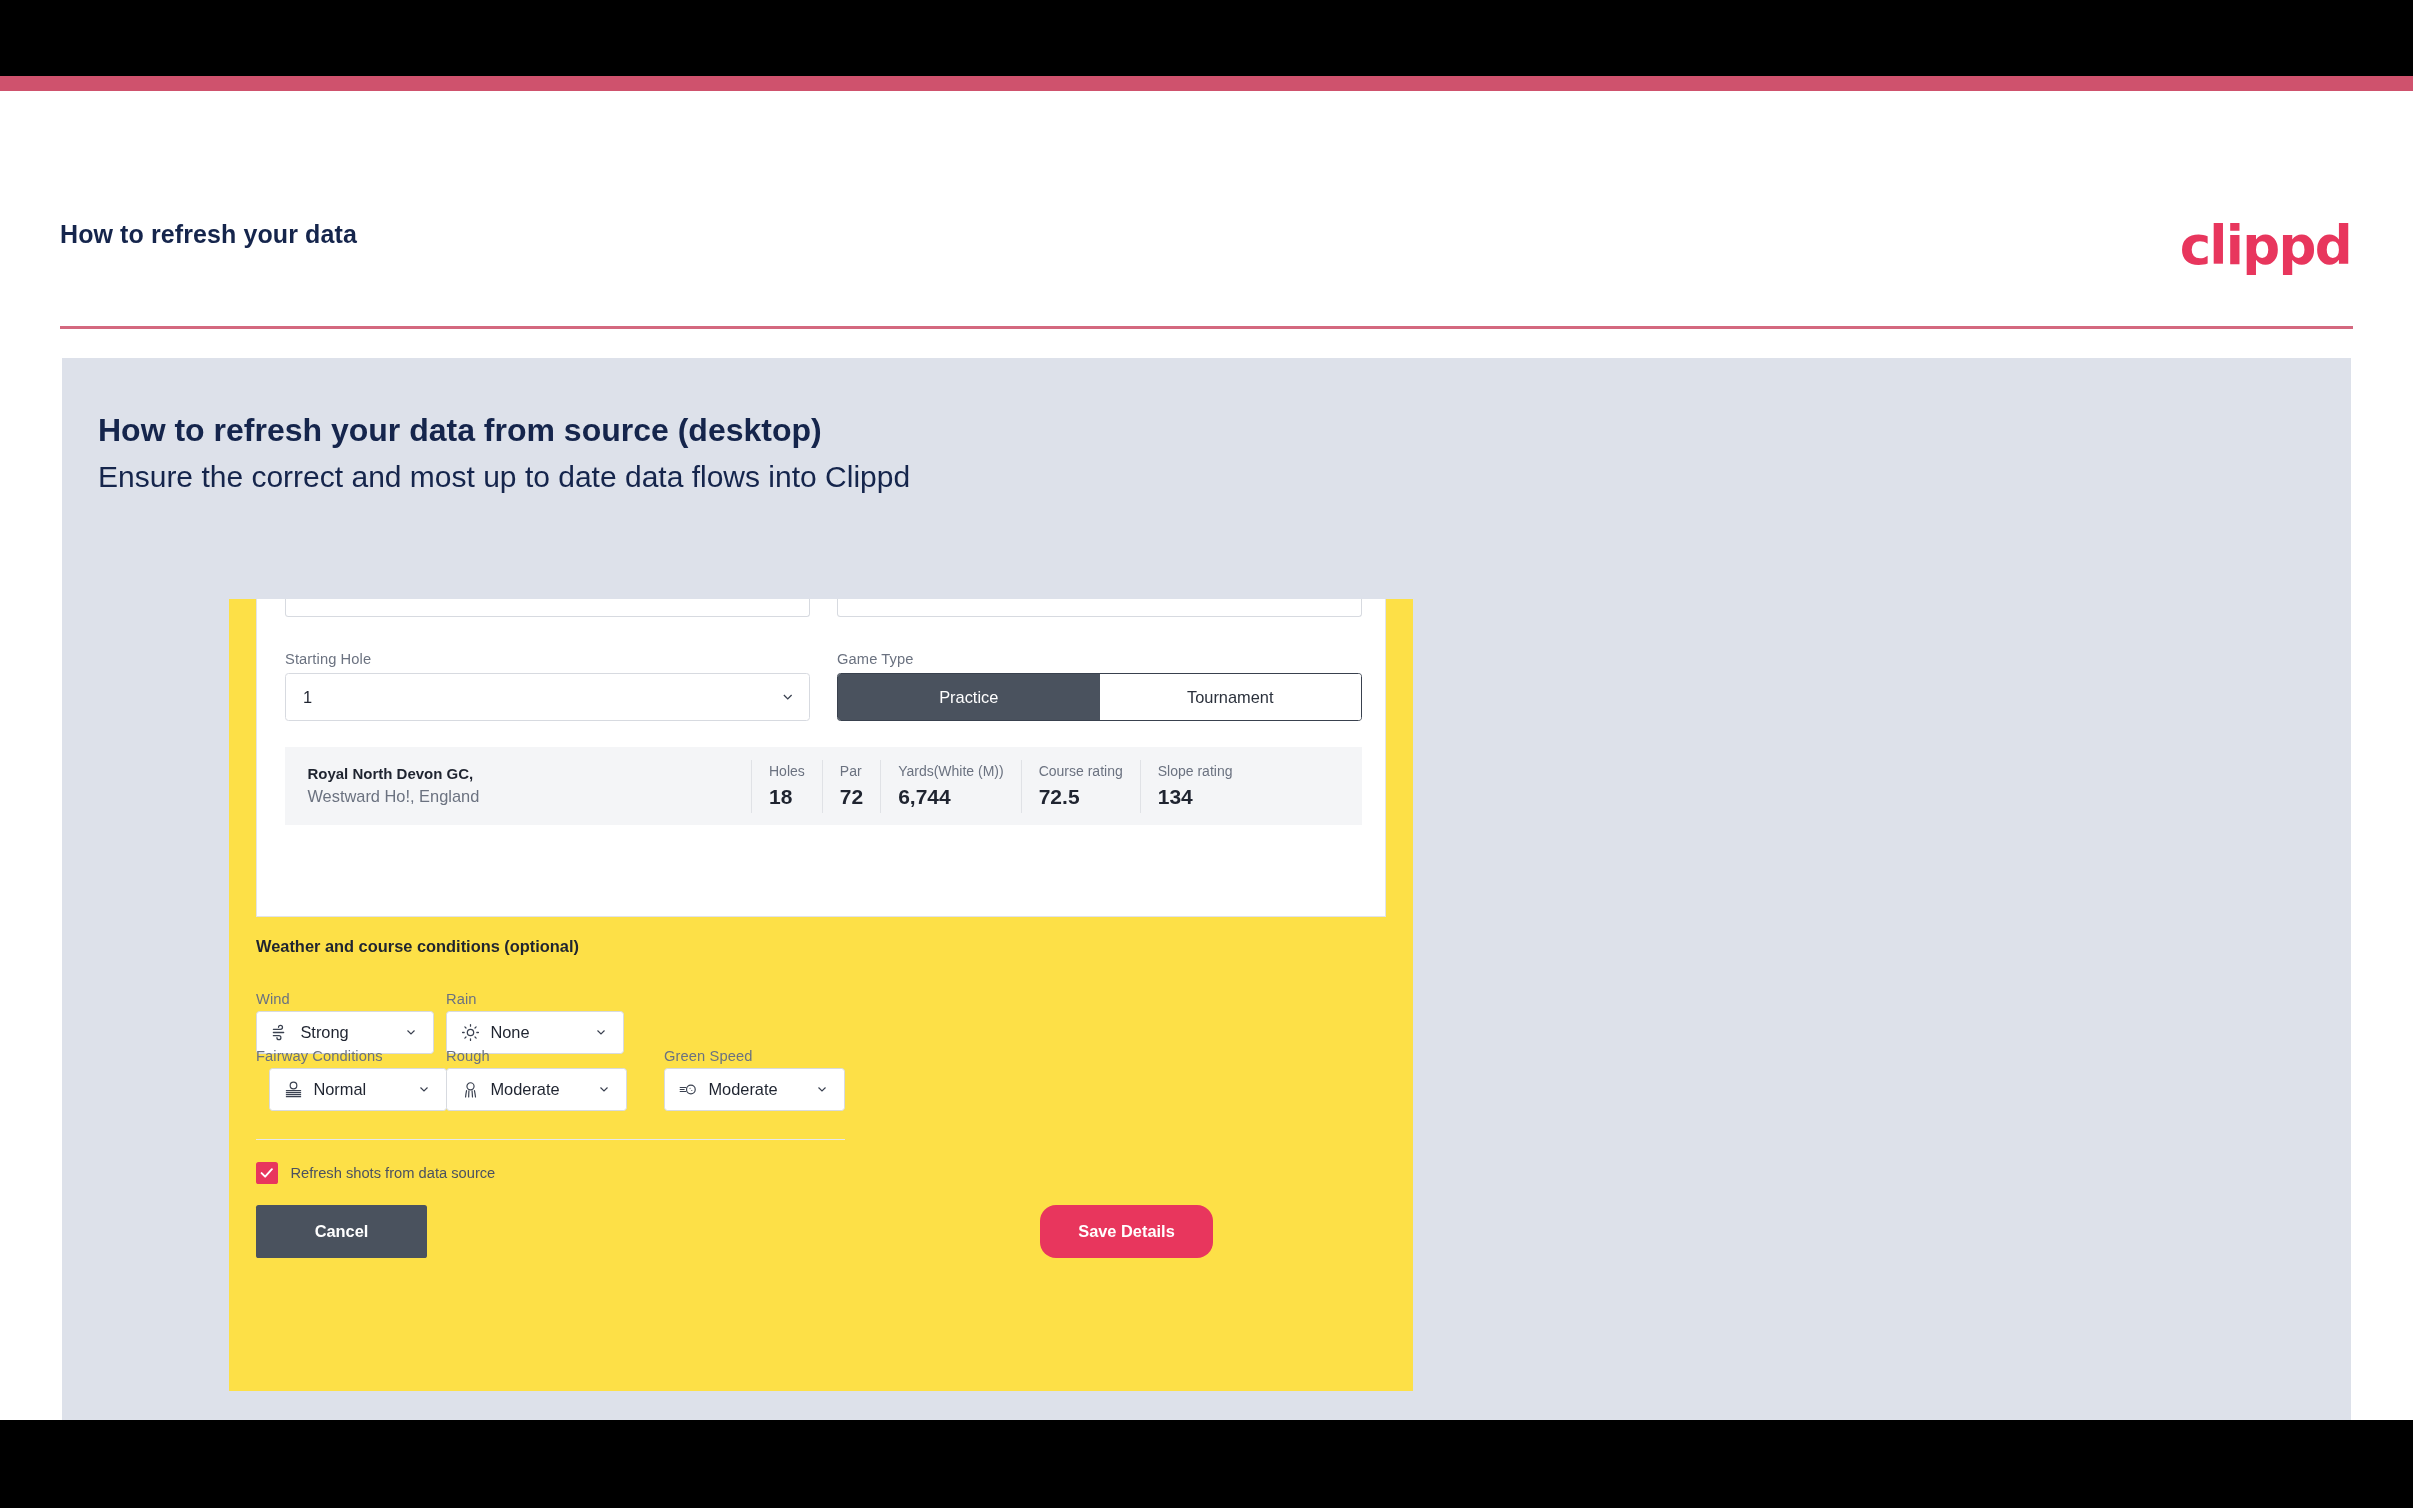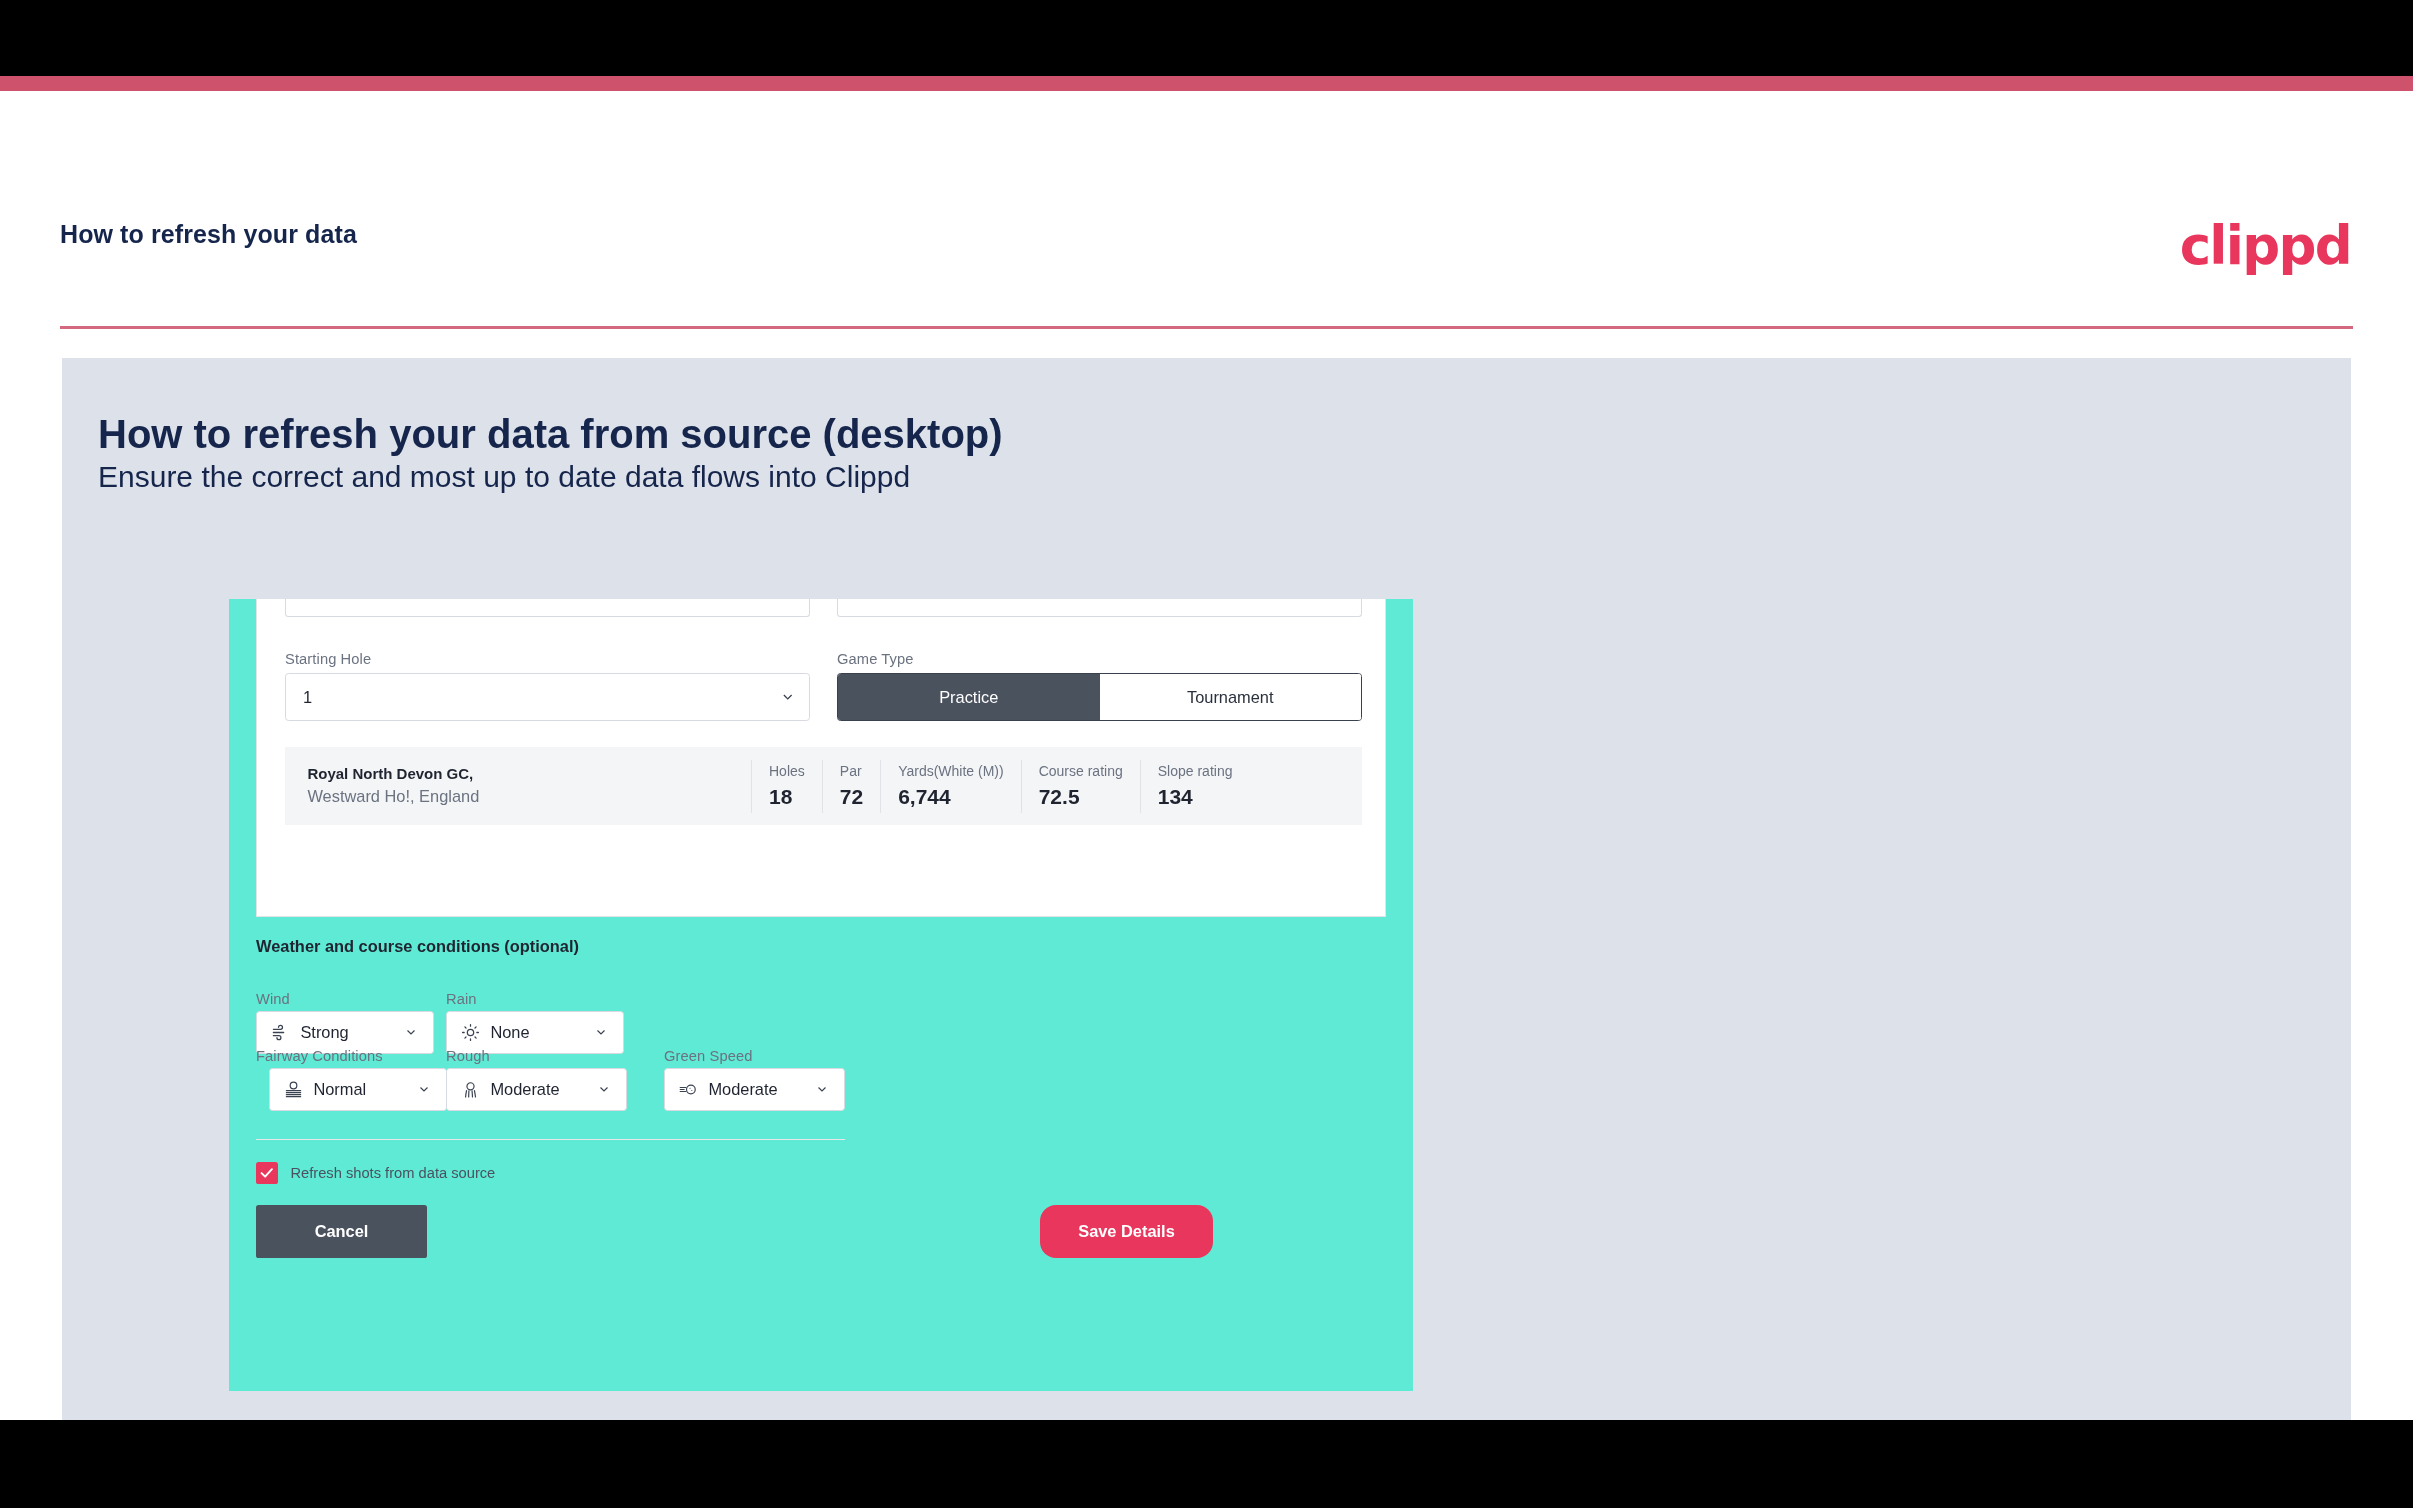--- a/index.html
+++ b/index.html
@@ -62,38 +62,38 @@
   .panel {
     position: absolute;
     left: 62px; top: 267px;
     width: 2289px; height: 1092px;
     background: #dde1ea;
   }
 
   .panel-title {
     position: absolute;
     left: 98px; top: 321px;
-    font-size: 40px;
+    font-size: 32px;
     font-weight: bold;
     color: #15254c;
   }
   .panel-subtitle {
     position: absolute;
     left: 98px; top: 369px;
     font-size: 30px;
     font-weight: normal;
     color: #15254c;
   }
 
   
   .shot {
     position: absolute;
     left: 229px; top: 508px;
     width: 1184px; height: 792px;
-    background: #5eead4;
+    background: #fde047;
     overflow: hidden;
     font-family: "Liberation Sans", sans-serif;
   }
 
   
   .form-card {
     position: absolute;
     left: 27px; top: 0px;
     width: 1130px; height: 318px;
     border: 0.9px solid #e2e4e8;

